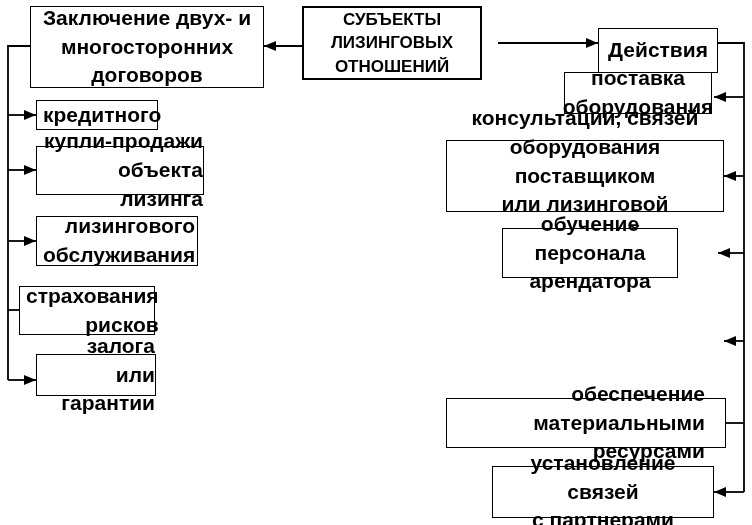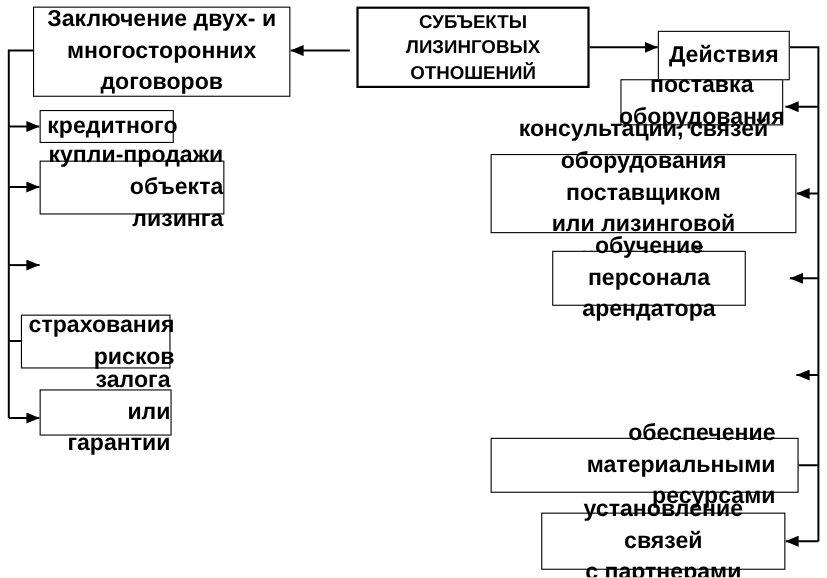--- a/index.html
+++ b/index.html
@@ -55,35 +55,37 @@
 
     <polyline points="718,43 744,43 744,492"></polyline>
     <line x1="744" y1="97" x2="714" y2="97" marker-end="url(#arw)"></line>
     <line x1="744" y1="176" x2="724" y2="176" marker-end="url(#arw)"></line>
     <line x1="744" y1="253" x2="718" y2="253" marker-end="url(#arw)"></line>
     <line x1="744" y1="341" x2="724" y2="341" marker-end="url(#arw)"></line>
     <line x1="744" y1="423" x2="714" y2="423" marker-end="url(#arw)"></line>
     <line x1="744" y1="492" x2="714" y2="492" marker-end="url(#arw)"></line>
   </svg>
 
-  <div class="box center-text title-box" style="left:324px;top:6px;width:212px;height:74px">СУБЪЕКТЫ
+  <div class="box center-text title-box" style="left:302px;top:6px;width:180px;height:74px">СУБЪЕКТЫ
 ЛИЗИНГОВЫХ
 ОТНОШЕНИЙ</div>
 
   <div class="box center-text" style="left:30px;top:6px;width:234px;height:82px">Заключение двух- и
 многосторонних
 договоров</div>
 
   <div class="box center-text" style="left:598px;top:28px;width:120px;height:45px">Действия</div>
 
   <div class="box left-text" style="left:36px;top:100px;width:122px;height:30px">кредитного</div>
 
   <div class="box left-text" style="left:36px;top:146px;width:168px;height:49px">купли-продажи
 объекта лизинга</div>
 
+  <div class="box left-text" style="left:36px;top:216px;width:162px;height:50px">лизингового
+обслуживания</div>
 
   <div class="box left-text" style="left:19px;top:286px;width:136px;height:49px">страхования
 рисков</div>
 
   <div class="box left-text" style="left:36px;top:354px;width:120px;height:42px">залога или
 гарантии</div>
 
   <div class="box center-text" style="left:564px;top:72px;width:148px;height:42px">поставка
 оборудования</div>
 

